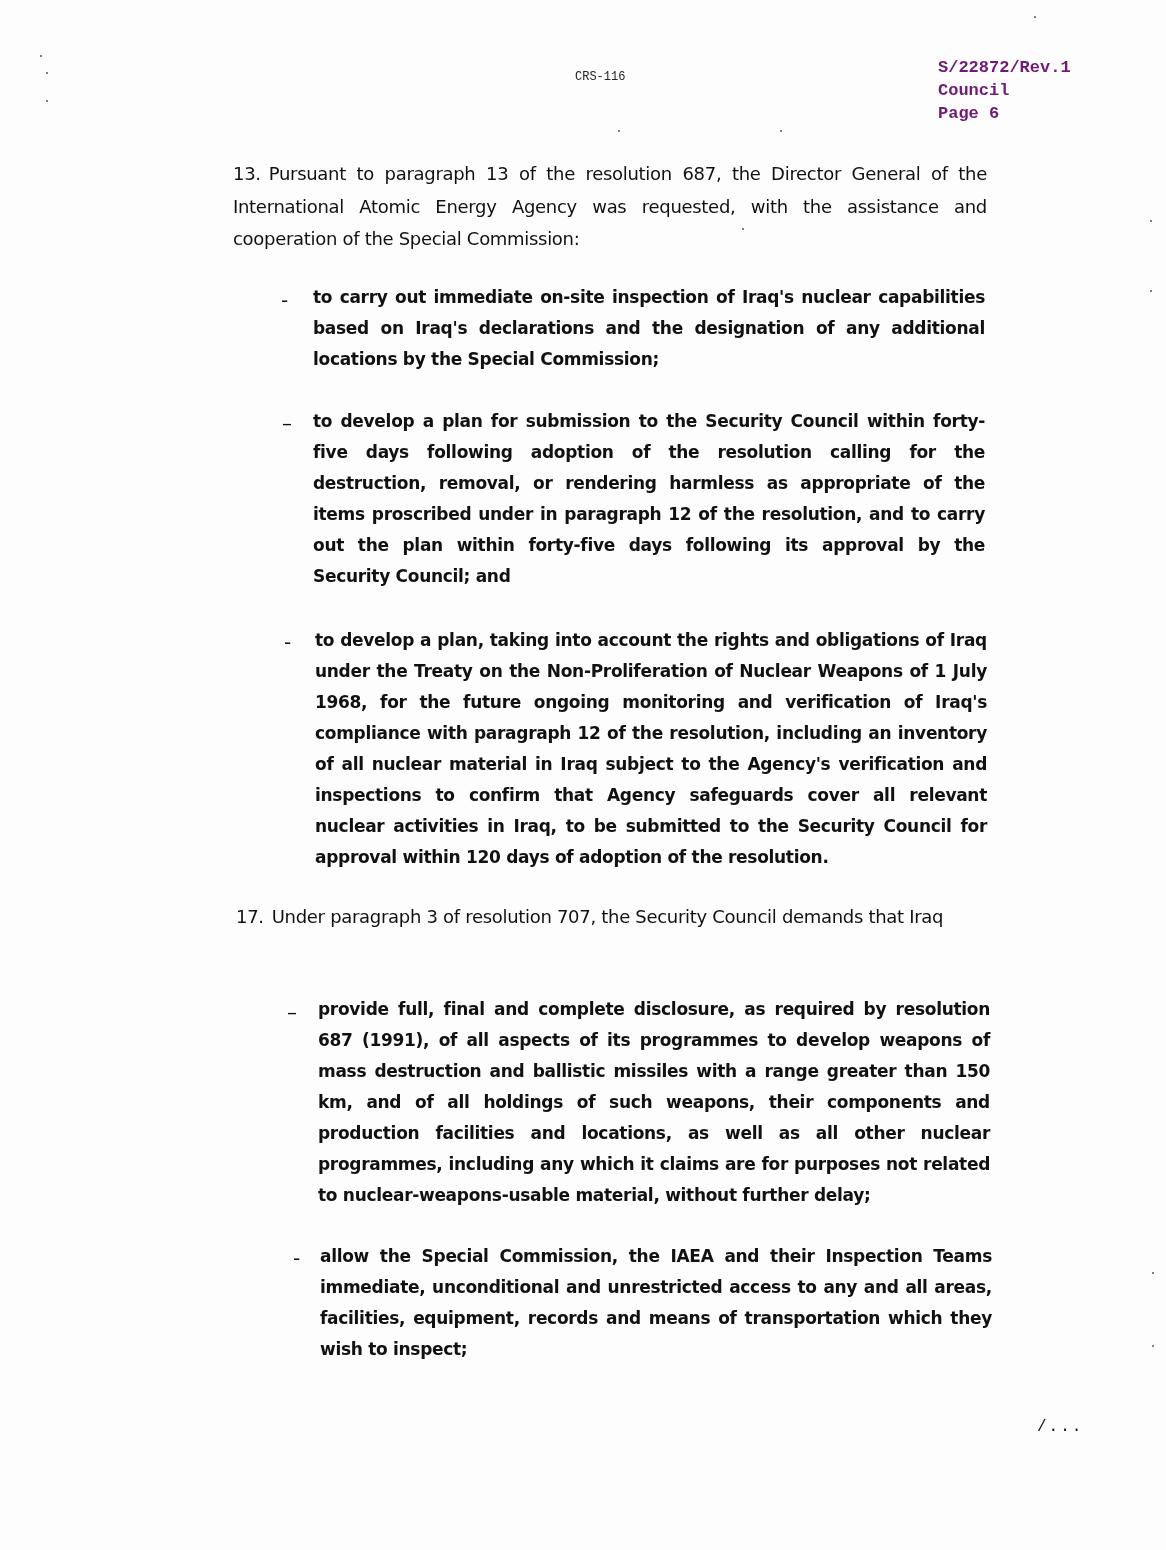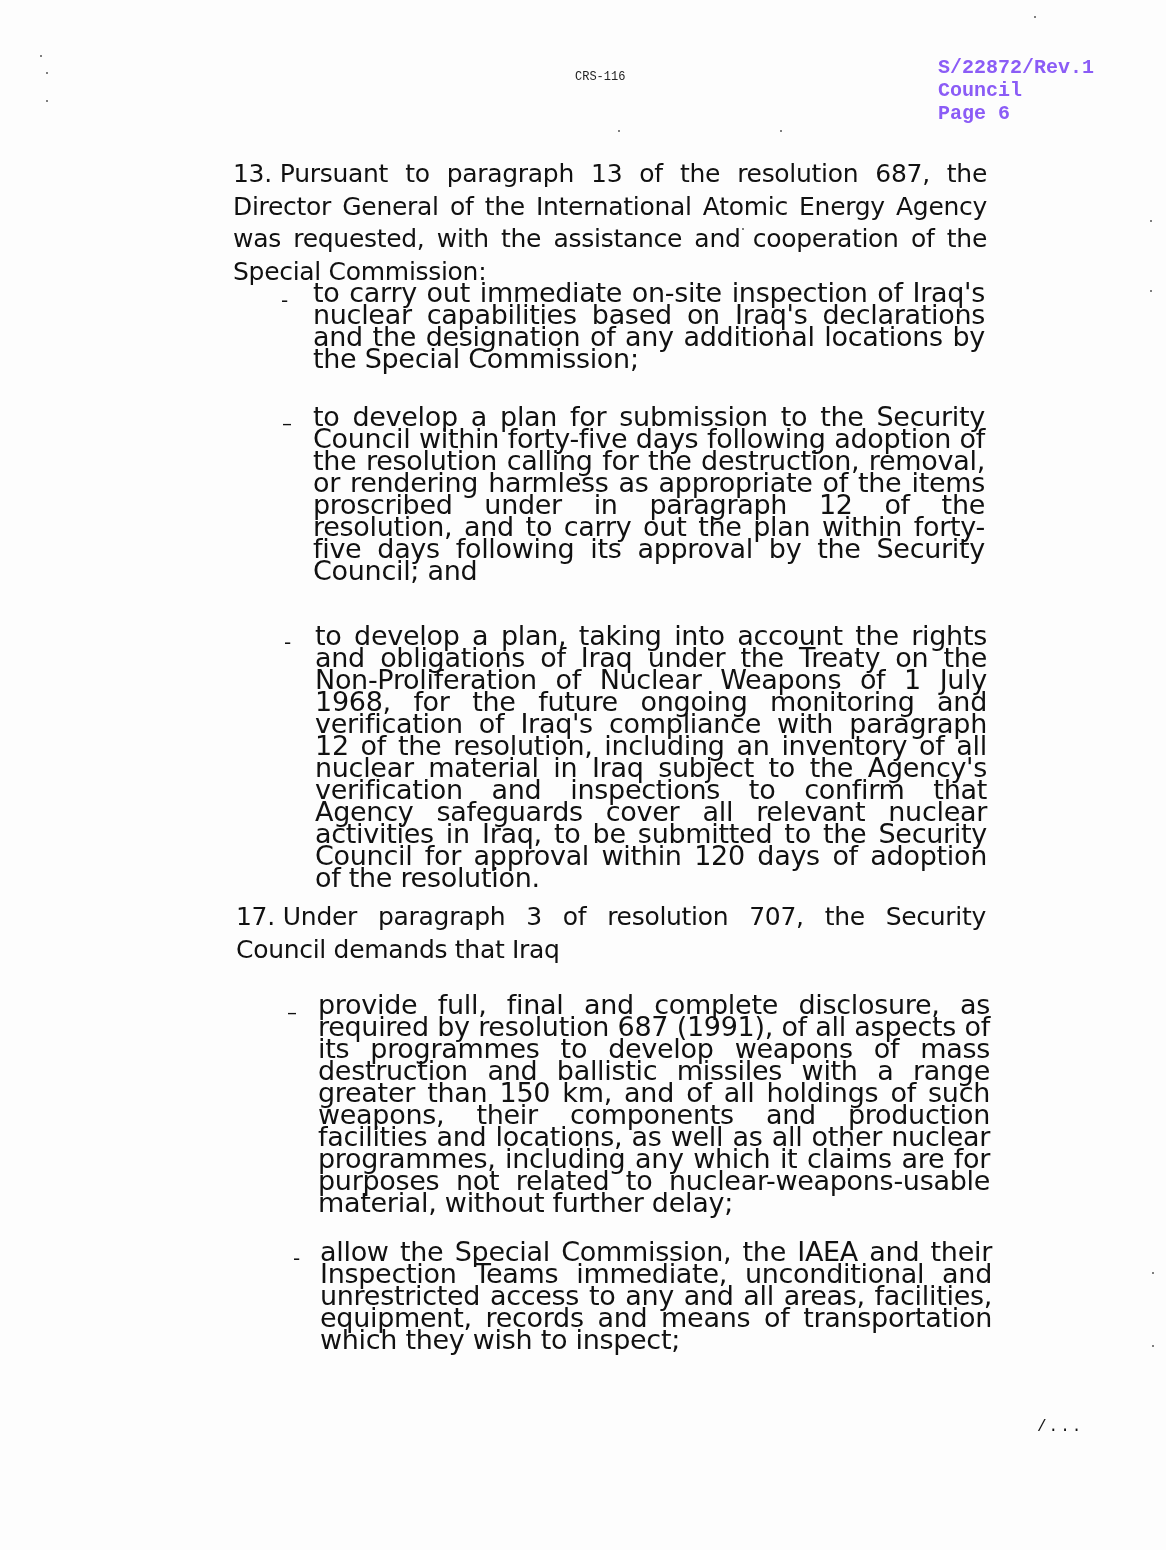--- a/index.html
+++ b/index.html
@@ -9,33 +9,33 @@
       color: #111;
       font-family: "DejaVu Sans", sans-serif;
     }
     .mono { font-family: "Liberation Mono", "DejaVu Sans Mono", monospace; }
     .header-center {
       position: absolute; left: 575px; top: 70px;
       font-size: 12px; color: #222;
     }
     .header-right {
       position: absolute; left: 938px; top: 56px;
-      font-size: 20px; line-height: 23px; color: #8b5cf6; font-weight: bold;
+      font-size: 17px; line-height: 23px; color: #701a75; font-weight: bold;
     }
     .header-right div { white-space: nowrap; }
     .para {
       position: absolute; left: 233px; width: 754px;
-      font-size: 25px; line-height: 32.5px;
+      font-size: 18px; line-height: 32.5px;
       text-align: justify; letter-spacing: -0.3px;
     }
     .para .num { margin-right: 8px; }
     .item {
       position: absolute; width: 672px;
-      font-size: 27px; line-height: 22px;
-      text-align: justify; letter-spacing: -0.3px;
+      font-size: 17px; line-height: 31px;
+      text-align: justify; letter-spacing: -0.3px; font-weight: bold;
     }
     .bullet {
       position: absolute; font-size: 20px; line-height: 31px;
     }
     .speck { position: absolute; background: #555; width: 2px; height: 2px; border-radius: 1px; }
     .footer-cont {
       position: absolute; left: 1037px; top: 1418px;
       font-size: 16px; letter-spacing: 2px;
     }
   </style>

